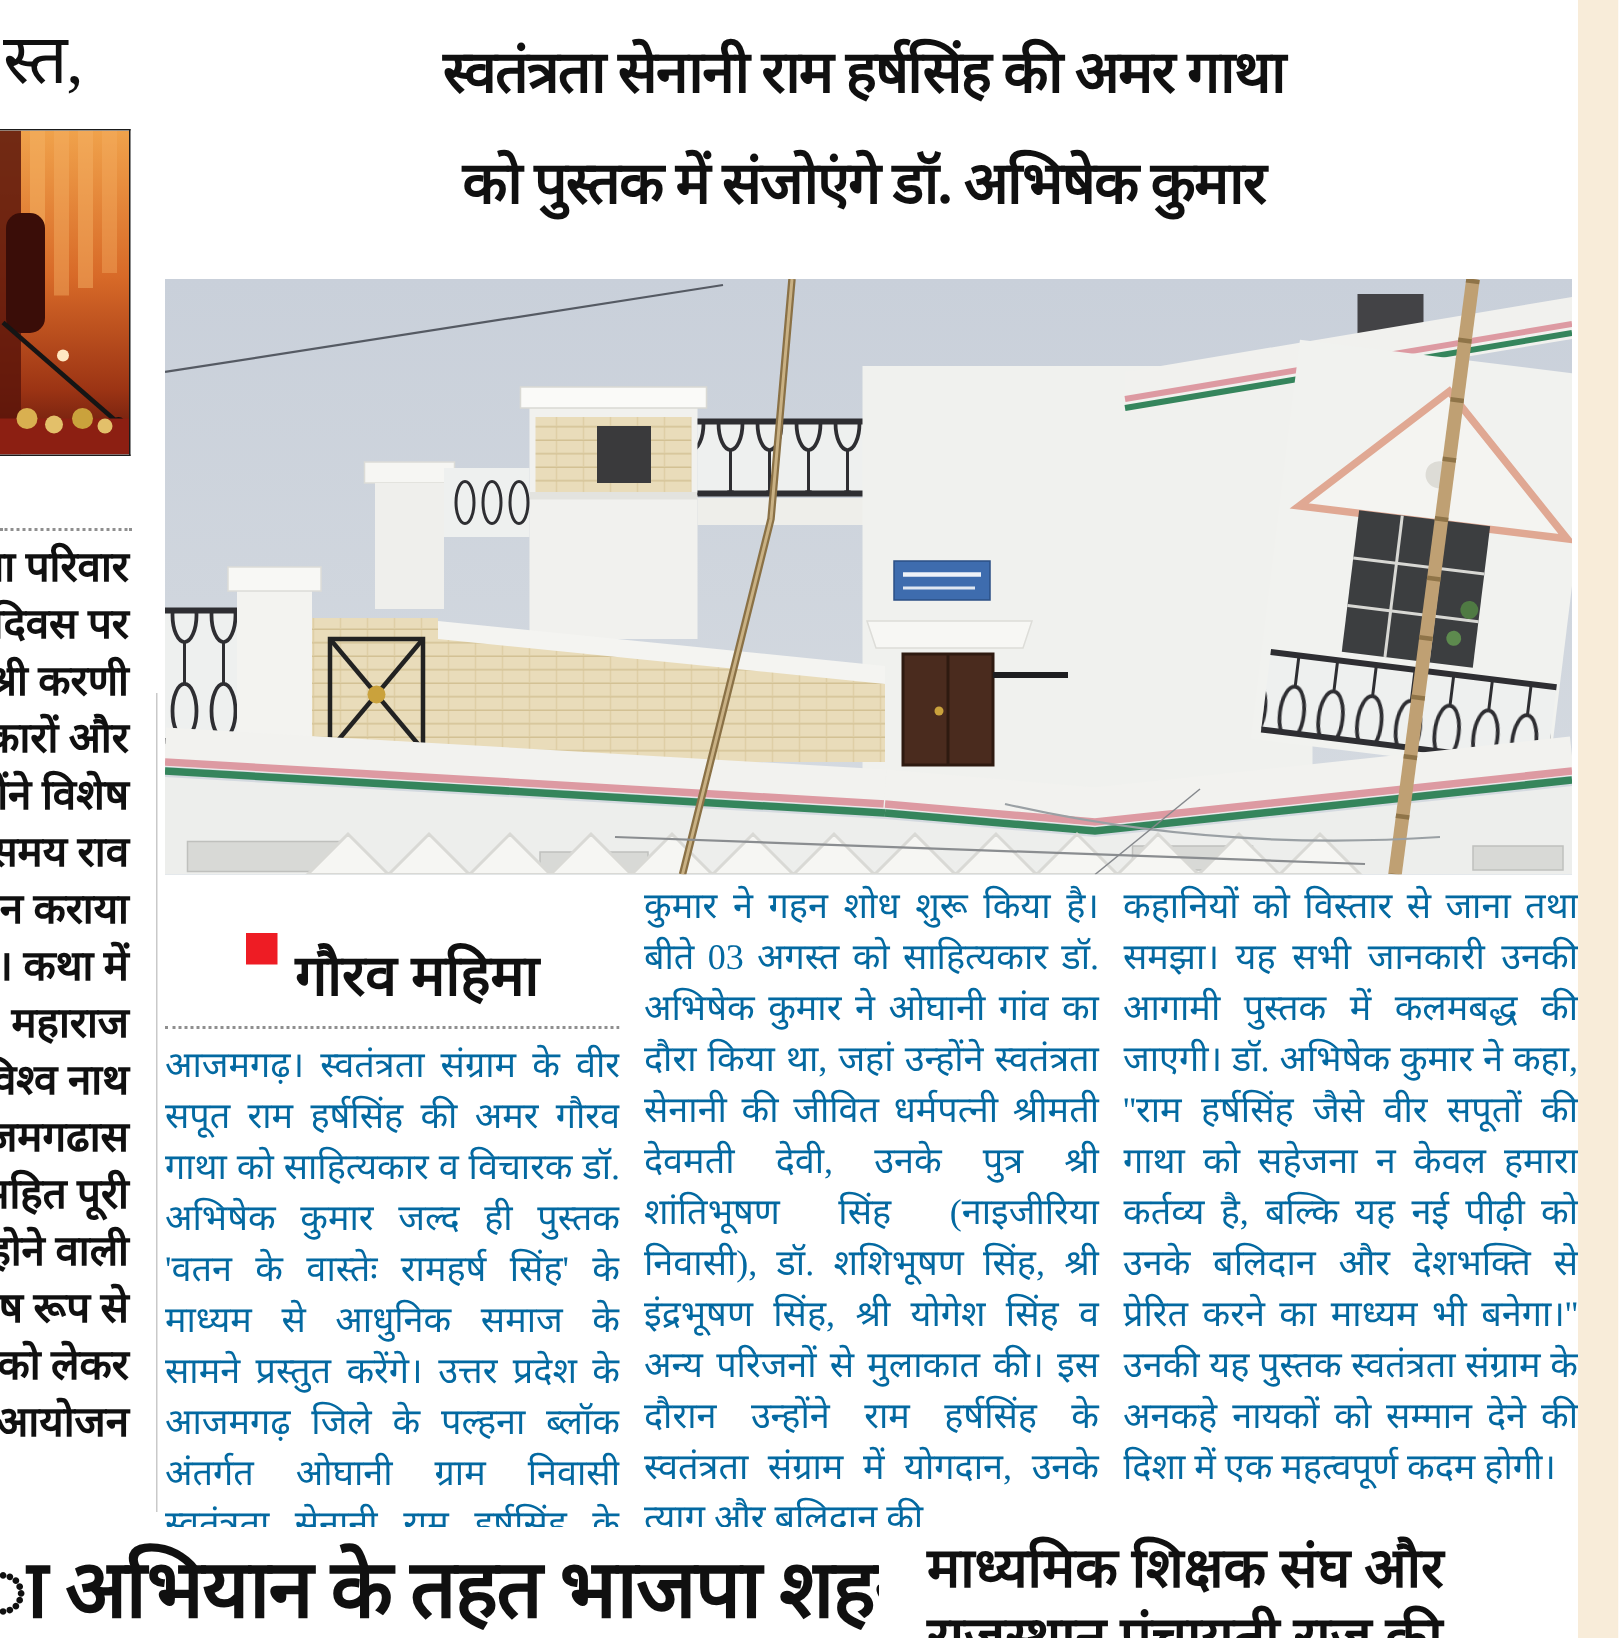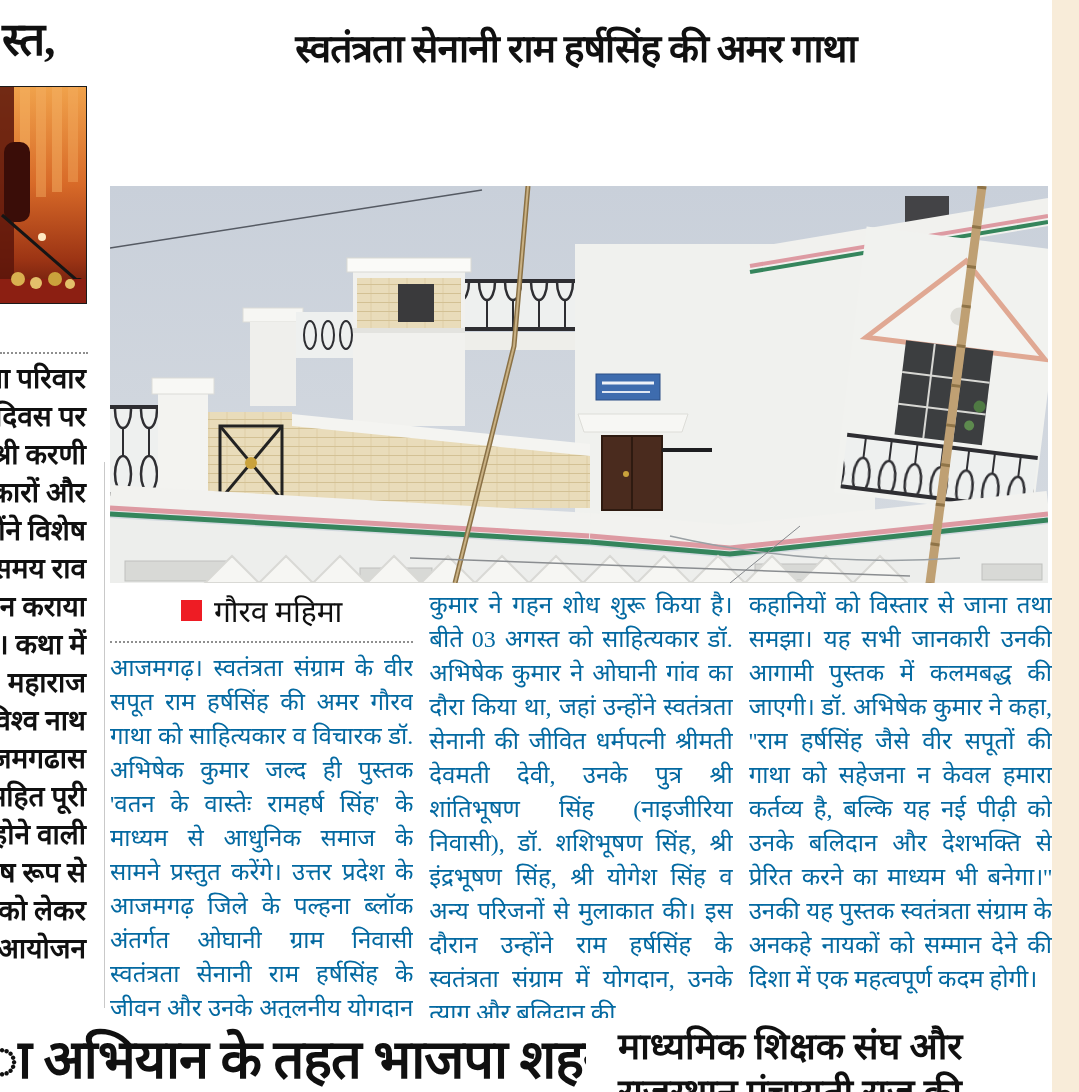--- a/index.html
+++ b/index.html
@@ -6,38 +6,38 @@
   body{
     width:1079px;height:1092px;position:relative;overflow:hidden;
     background:#ffffff;
     font-family:"Liberation Serif","DejaVu Serif",serif;
     color:#101010;
   }
   .abs{position:absolute;}
   
   #side-band{left:1052px;top:0;width:27px;height:1092px;background:#f8ecd9;}
   
-  #left-top-fragment{left:2px;top:6px;font-size:46px;font-weight:700;letter-spacing:-1px;}
+  #left-top-fragment{left:2px;top:6px;font-size:46px;font-weight:400;letter-spacing:-1px;}
   #left-photo{left:0;top:86px;width:86px;height:216px;border:1px solid #1b1b1b;border-left:none;overflow:hidden;}
   #left-dotted{left:0;top:352px;width:88px;border-top:2px dotted #8f8f8f;}
   #left-fragments{left:0;top:360px;width:86px;text-align:right;font-size:28px;line-height:38px;font-weight:600;white-space:nowrap;overflow:visible;}
   #left-fragments span{display:block;direction:rtl;}
   #col-rule{left:104px;top:462px;width:1px;height:546px;background:#c9c9c9;}
   
   #headline{left:100px;top:12px;width:952px;text-align:center;font-weight:800;
     font-size:39px;line-height:74px;letter-spacing:-1px;white-space:nowrap;}
   
   #photo{left:110px;top:186px;width:938px;height:397px;overflow:hidden;background:#ccd3dc;}
   
   #article{left:110px;top:588px;width:942px;height:430px;display:flex;gap:16px;overflow:hidden;}
   .col{flex:1 1 0;overflow:hidden;}
   #kicker-row{display:flex;align-items:center;justify-content:center;gap:12px;
     padding:2px 0 10px 0;border-bottom:2px dotted #8f8f8f;margin-bottom:8px;}
   #kicker-square{width:21px;height:21px;background:#ee1c24;display:inline-block;}
-  #kicker-label{font-size:30px;font-weight:400;}
+  #kicker-label{font-size:38px;font-weight:700;margin-top:32px;}
   .body-text{margin:0;font-size:24px;line-height:34px;text-align:justify;color:#0369a1;}
   
   #bottom-left-headline{left:-14px;top:1020px;width:600px;font-size:54px;font-weight:800;
     letter-spacing:-1px;white-space:nowrap;overflow:hidden;}
   #bottom-right-headline{left:618px;top:1024px;width:420px;font-weight:800;font-size:37px;line-height:46px;}
   #bottom-right-headline .l2{display:block;}
 </style>
 </head>
 <body>
 
@@ -91,20 +91,21 @@
   <span>होने वाली</span>
   <span>ष रूप से</span>
   <span>ों को लेकर</span>
   <span>आयोजन</span>
 </div>
 
 <div class="abs" id="col-rule"></div>
 
 <div class="abs" id="headline">
   <div>स्वतंत्रता सेनानी राम हर्षसिंह की अमर गाथा</div>
+  <div>को पुस्तक में संजोएंगे डॉ. अभिषेक कुमार</div>
 </div>
 
 <div class="abs" id="photo">
 <svg width="938" height="397" viewBox="0 0 938 397" xmlns="http://www.w3.org/2000/svg">
   <defs>
     <linearGradient id="sky" x1="0" y1="0" x2="0" y2="1">
       <stop offset="0" stop-color="#c9d0da"></stop>
           <stop offset="1" stop-color="#d6dbe1"></stop>
     </linearGradient>
     <pattern id="brick" width="18" height="9" patternUnits="userSpaceOnUse">

